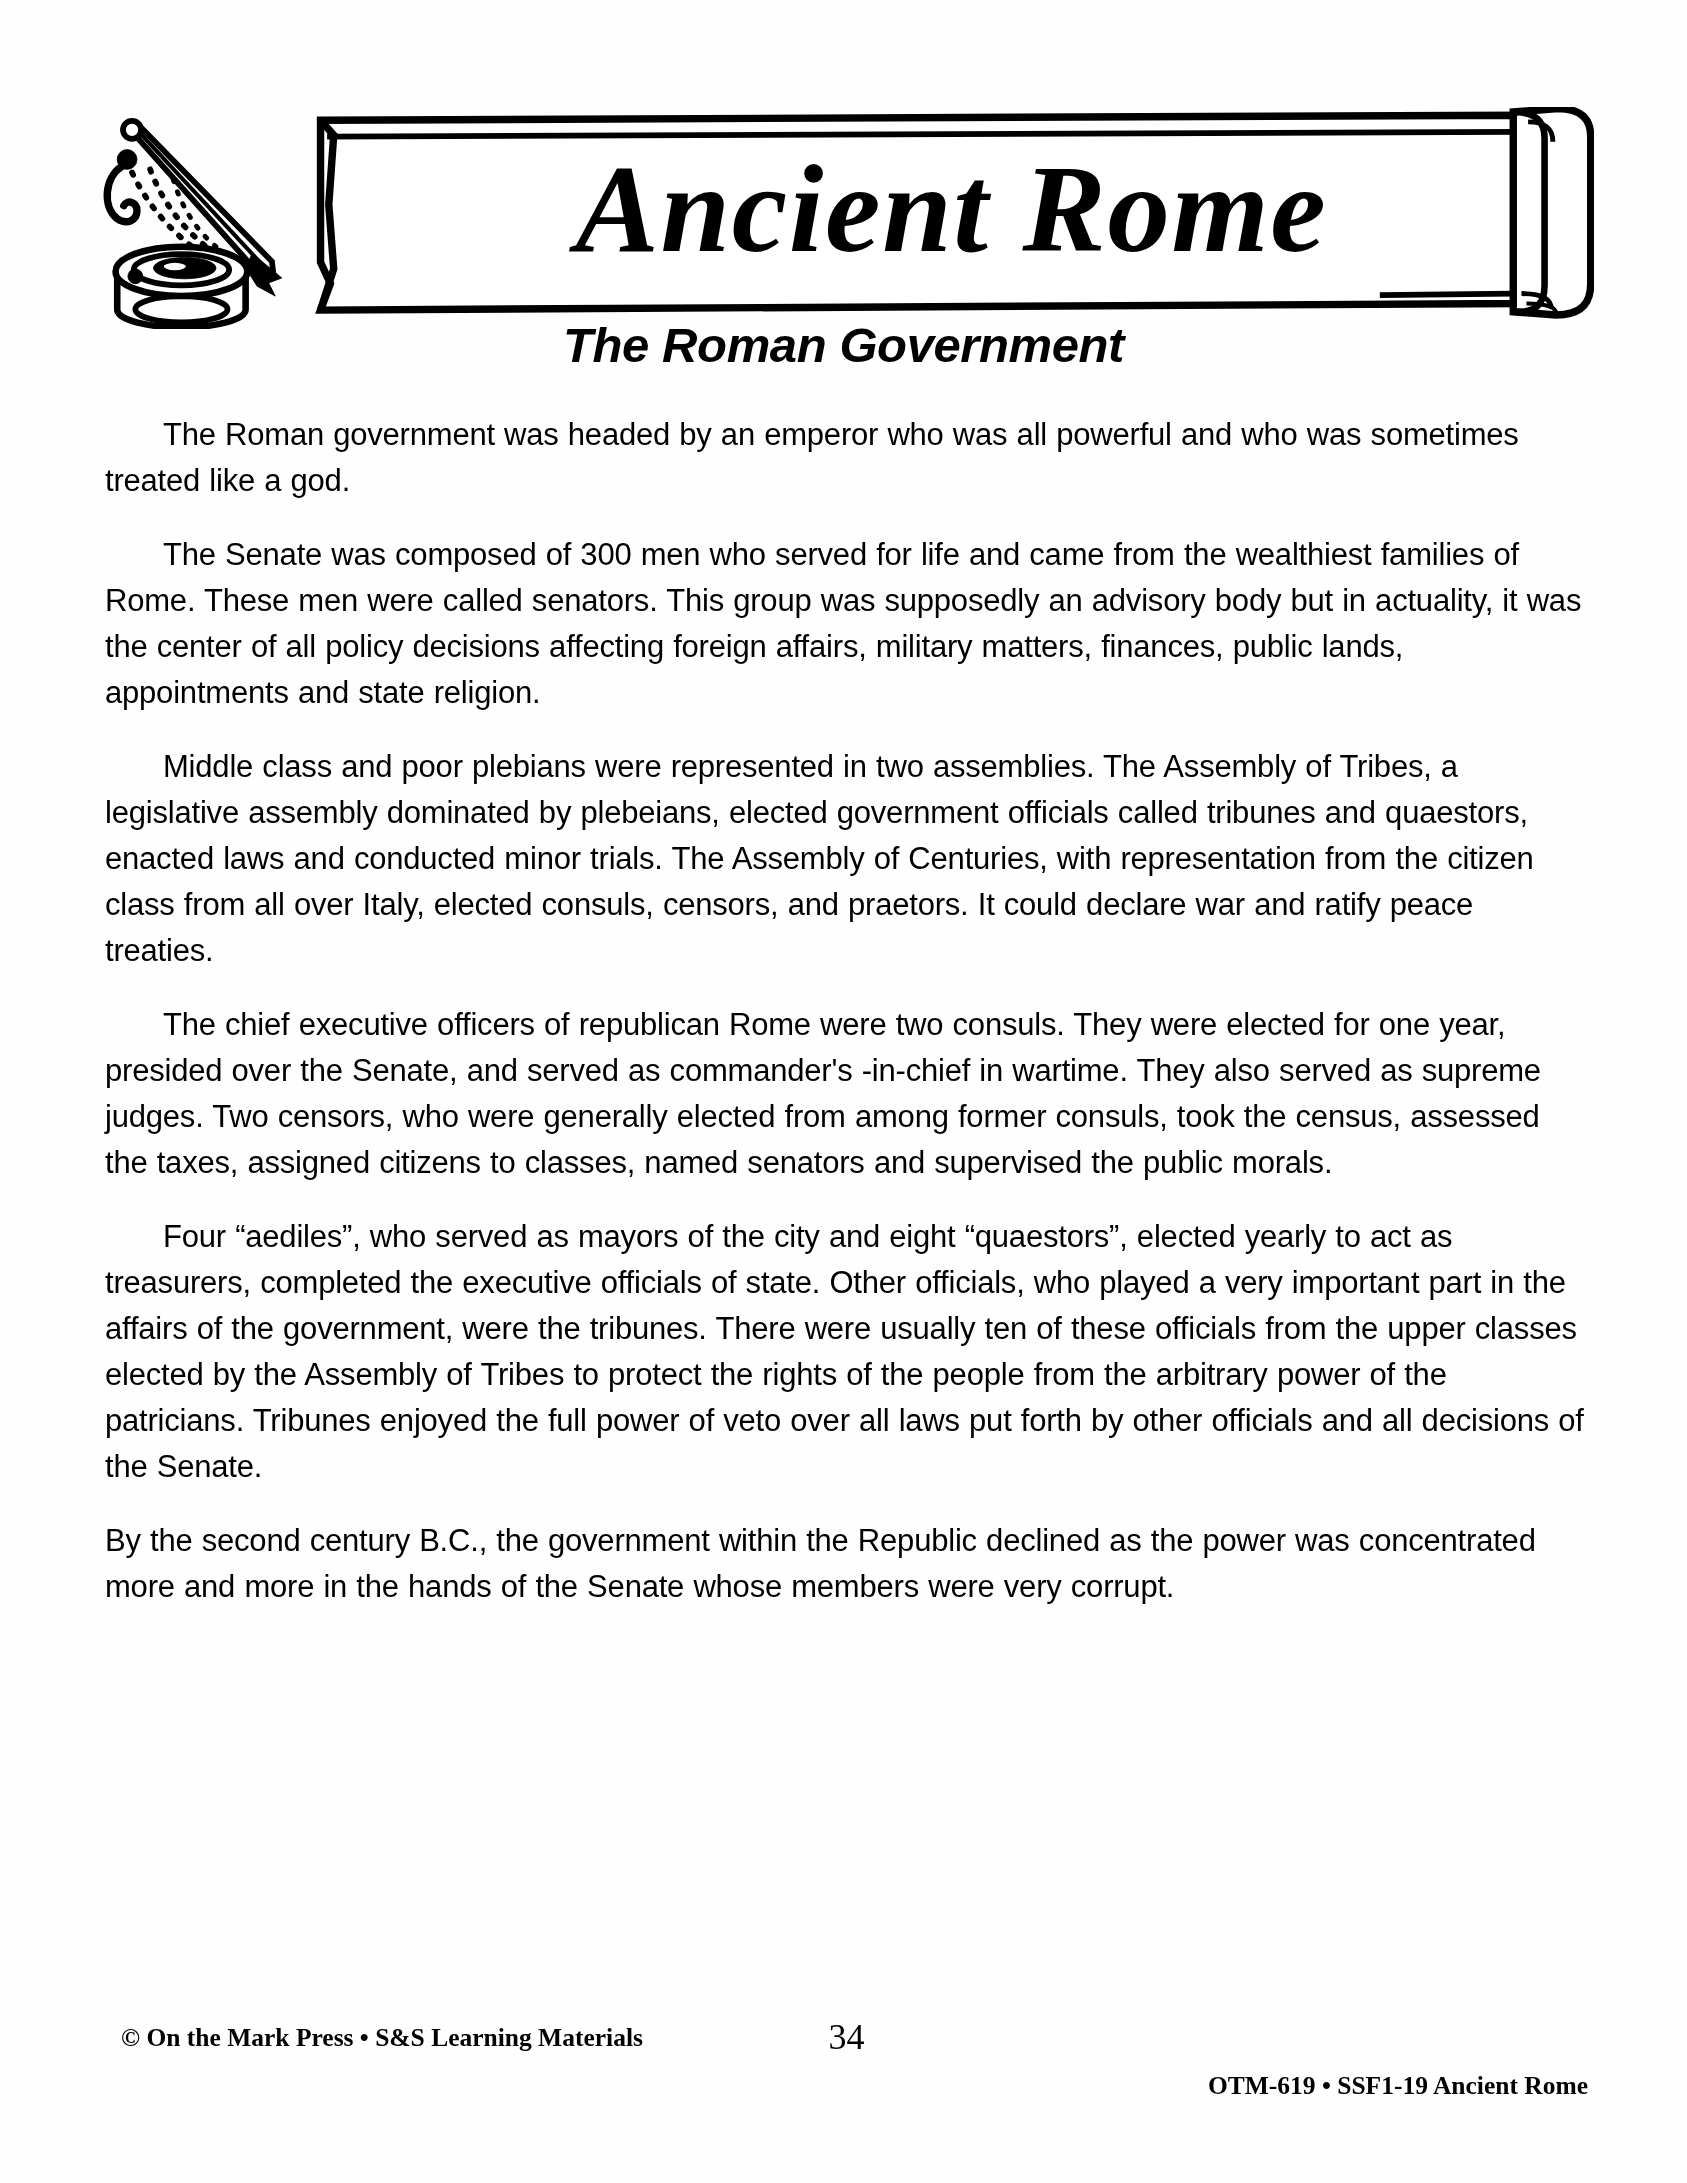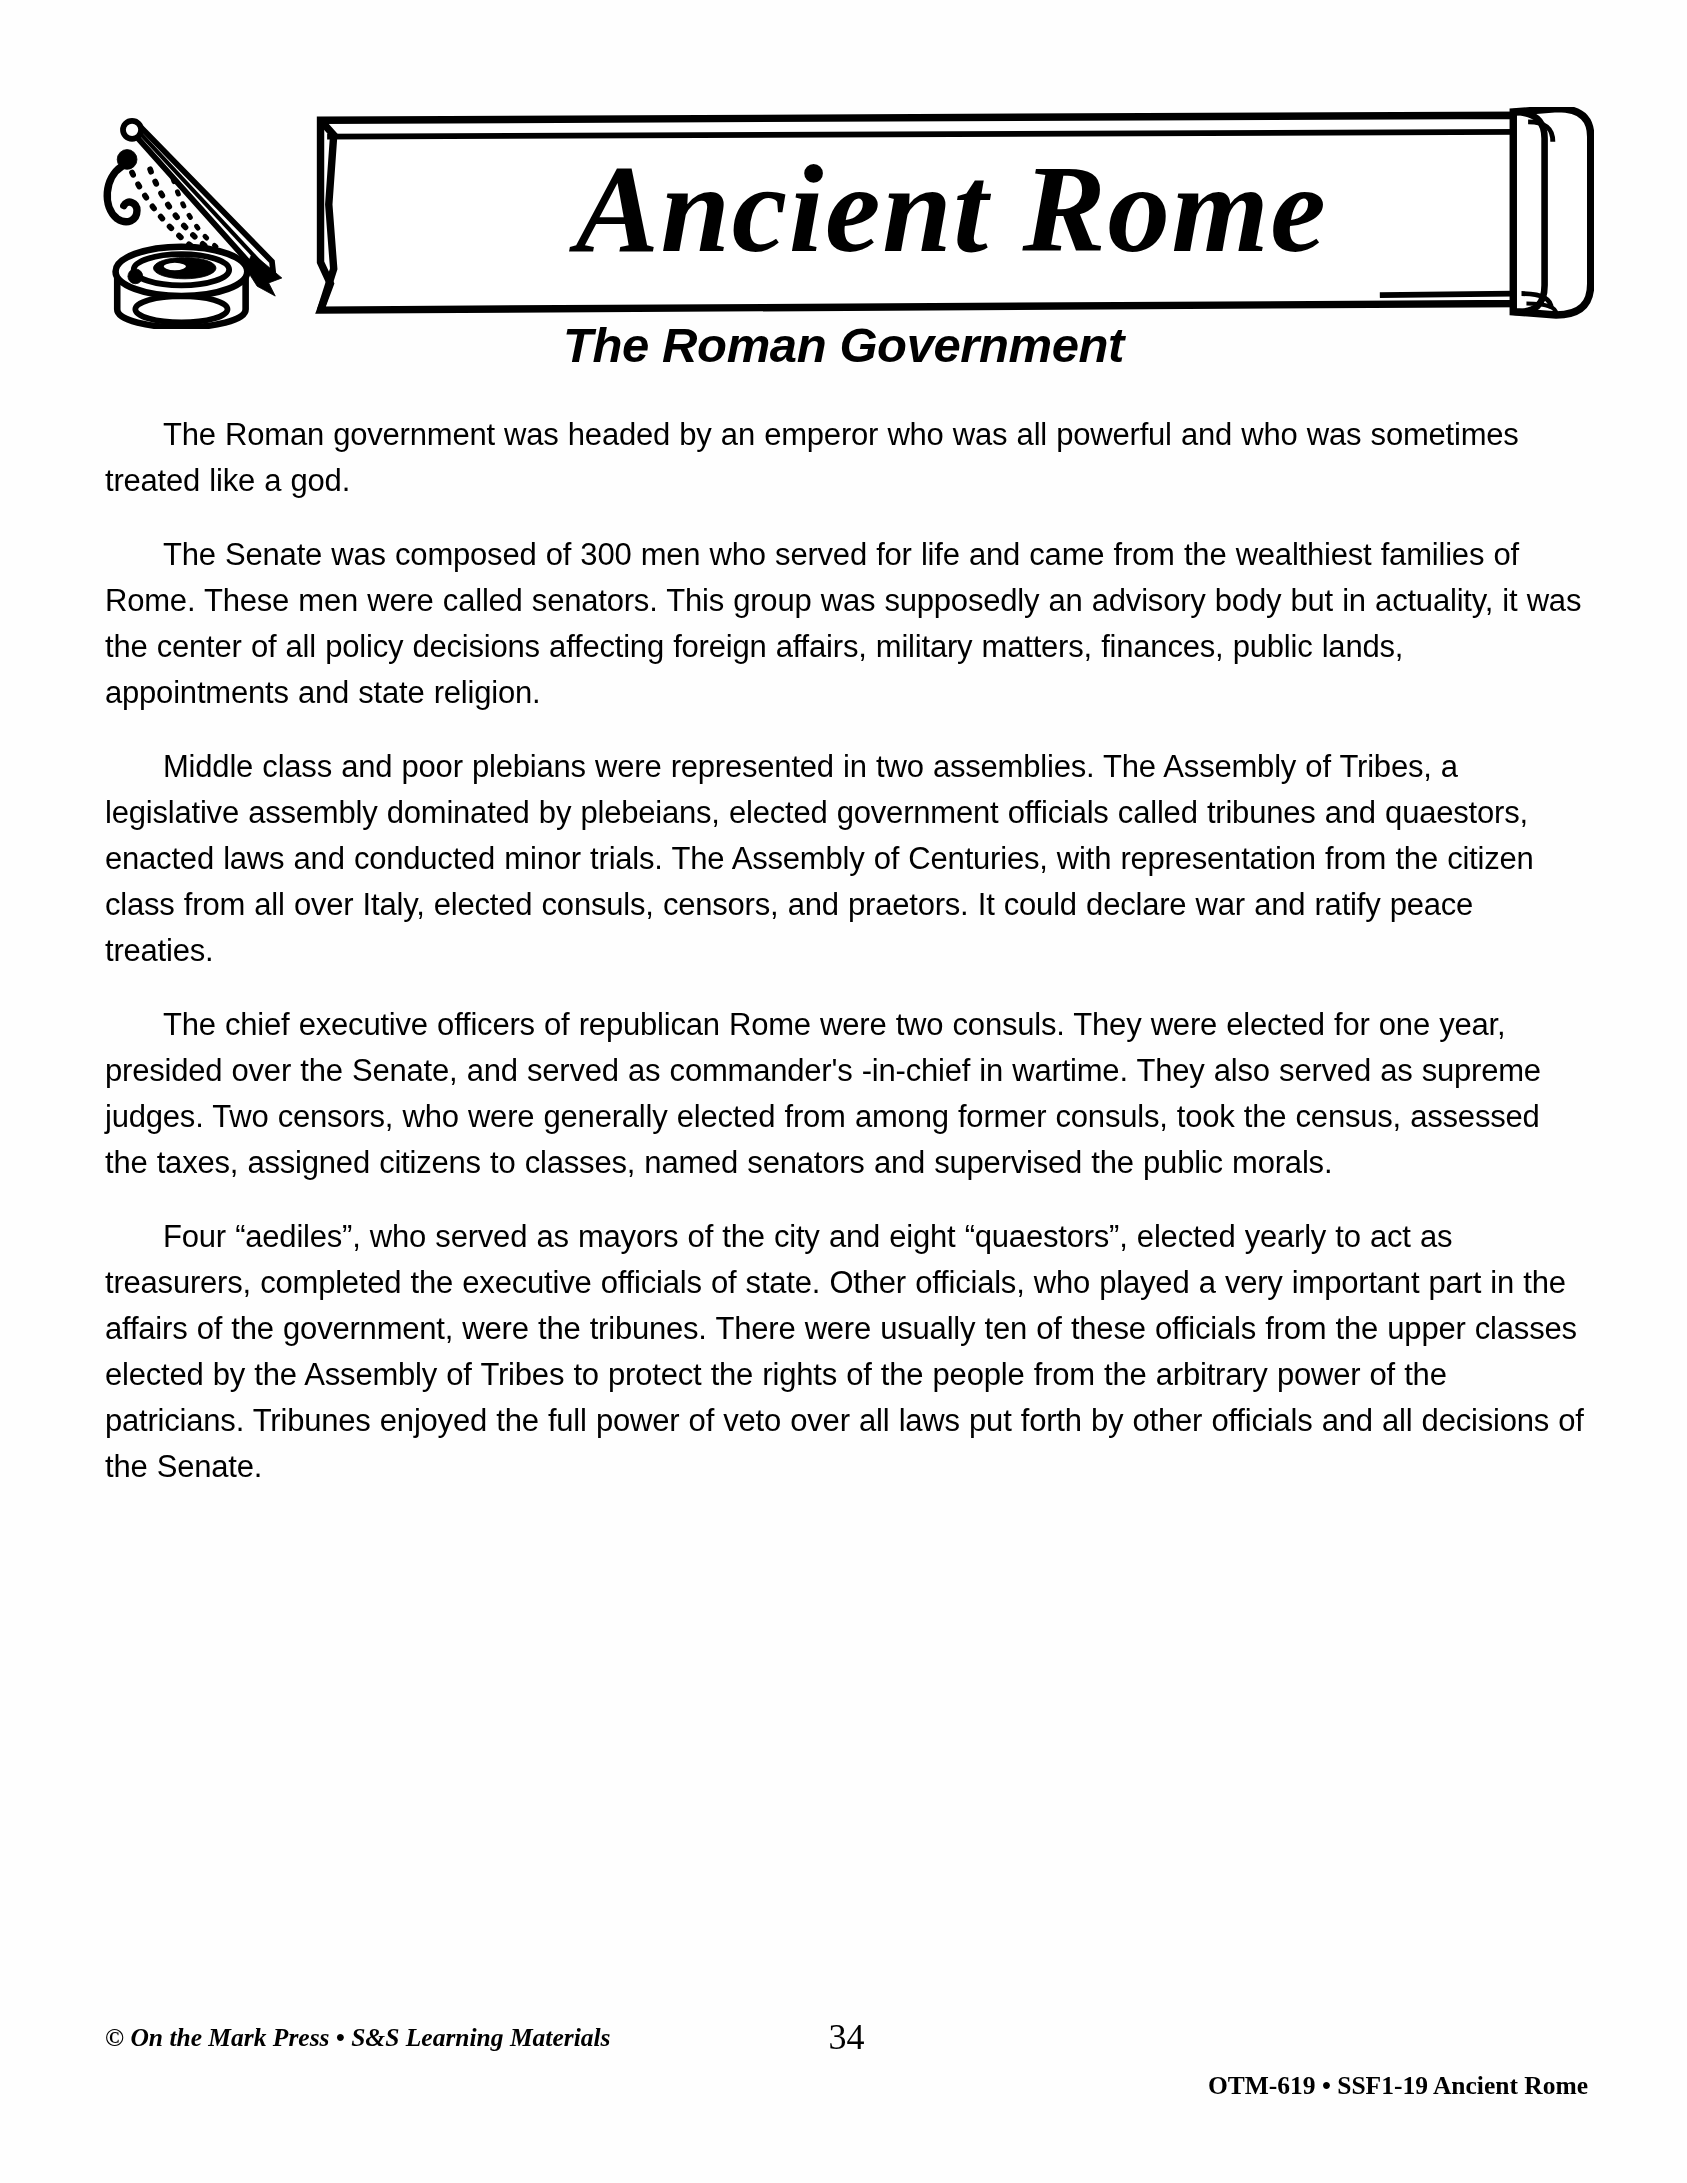--- a/index.html
+++ b/index.html
@@ -108,24 +108,23 @@
     left: 105px;
     top: 2023px;
     width: 1483px;
     height: 41px;
     font-family: "Liberation Serif", serif;
     font-weight: bold;
     font-size: 25.5px;
   }
   .footer-left {
     position: absolute;
-    left: 0;
+    left: 16px;
     top: 0;
     white-space: nowrap;
-    font-style: italic;
   }
   .footer-center {
     position: absolute;
     left: 50%;
     top: -6.6px;
     transform: translateX(-50%);
     font-family: "Liberation Serif", serif;
     font-weight: normal;
     font-size: 36px;
   }
@@ -200,20 +199,21 @@
   </div>
 
   <div class="subtitle">The Roman Government</div>
 
   <div class="body-copy">
     <p class="para indent">The Roman government was headed by an emperor who was all powerful and who was sometimes treated like a god.</p>
     <p class="para indent">The Senate was composed of 300 men who served for life and came from the wealthiest families of Rome.  These men were called senators.  This group was supposedly an advisory body but in actuality, it was the center of all policy decisions affecting foreign affairs, military matters, finances, public lands, appointments and state religion.</p>
     <p class="para indent">Middle class and poor plebians were represented in two assemblies. The Assembly of Tribes, a legislative assembly dominated by plebeians, elected government officials called tribunes and quaestors, enacted laws and conducted minor trials.  The Assembly of Centuries, with representation from the citizen class from all over Italy, elected consuls, censors, and praetors.  It could declare war and ratify peace treaties.</p>
     <p class="para indent">The chief executive officers of republican Rome were two consuls.  They were elected for one year, presided over the Senate, and served as commander's -in-chief in wartime.  They also served as supreme judges.  Two censors, who were generally elected from among former consuls, took the census, assessed the taxes, assigned citizens to classes, named senators and supervised the public morals.</p>
     <p class="para indent">Four “aediles”, who served as mayors of the city and eight “quaestors”, elected yearly to act as treasurers, completed the executive officials of state. Other officials, who played a very important part in the affairs of the government, were the tribunes.  There were usually ten of these officials from the upper classes elected by the Assembly of Tribes to protect the rights of the people from the arbitrary power of the patricians.  Tribunes enjoyed the full power of veto over all laws put forth by other officials and all decisions of the Senate.</p>
+    <p class="para">By the second century B.C., the government within the Republic declined as the power was concentrated more and more in the hands of the Senate whose members were very corrupt.</p>
   </div>
 
   <div class="footer">
     <div class="footer-left">© On the Mark Press • S&amp;S Learning Materials</div>
     <div class="footer-center">34</div>
     <div class="footer-right">OTM-619 • SSF1-19 Ancient Rome</div>
   </div>
 
 </div>
 

